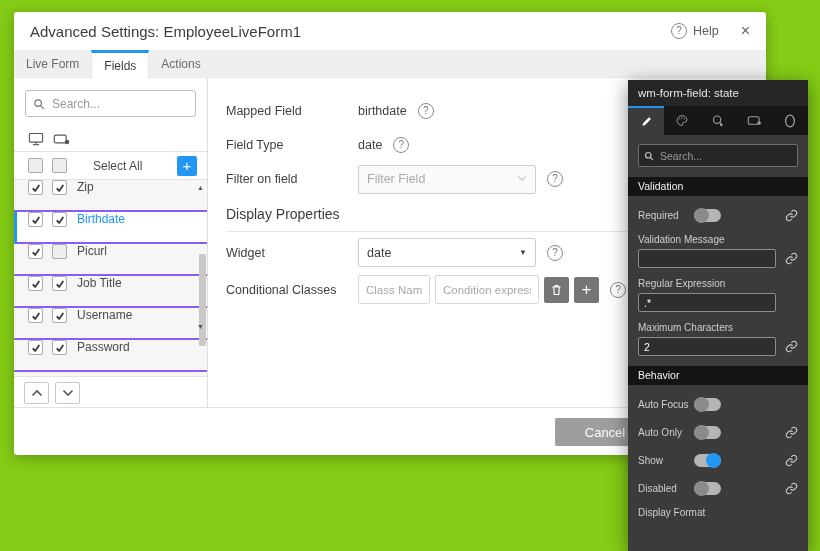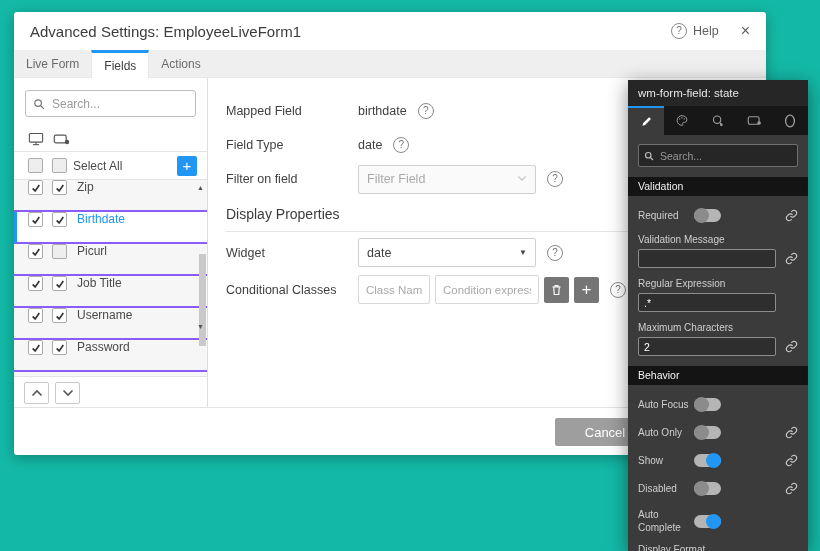--- a/index.html
+++ b/index.html
@@ -1,17 +1,17 @@
 <!DOCTYPE html>
 <html><head>
 <meta charset="utf-8">
 <style>
   html,body{margin:0;padding:0;background:#fff;width:820px;height:551px;overflow:hidden;
     font-family:"Liberation Sans","DejaVu Sans",sans-serif;-webkit-font-smoothing:antialiased;}
-  .stage{position:relative;width:820px;height:551px;background:#14b8a6;}
+  .stage{position:relative;width:820px;height:551px;background:#84cc16;}
 
   
   .dialog{position:absolute;left:14px;top:12px;width:752px;height:443px;background:#fff;
     border-radius:3px;box-shadow:0 3px 14px rgba(0,0,0,.28);z-index:1;}
   .titlebar{height:38px;display:flex;align-items:center;padding:0 16px;}
   .dlg-title{font-size:15px;color:#3c3c3c;}
   .title-actions{margin-left:auto;display:flex;align-items:center;gap:22px;}
   .help-wrap{display:flex;align-items:center;gap:6px;color:#5f5f5f;font-size:12.5px;cursor:pointer;}
   .qcircle{width:14px;height:14px;border:1px solid #8a8a8a;border-radius:50%;color:#777;
     font-size:10px;line-height:14px;text-align:center;display:inline-block;}
@@ -35,21 +35,21 @@
   .devices-row{height:25px;display:flex;align-items:center;gap:9px;padding-left:14px;
     border-bottom:1px solid #e3e3e3;color:#555;}
   .selectall-row{height:27px;display:flex;align-items:center;padding:0 10px 0 14px;
     border-bottom:1px solid #e3e3e3;}
   .cb{width:13px;height:13px;border:1px solid #ababab;border-radius:2px;background:#eee;
     display:inline-flex;align-items:center;justify-content:center;cursor:pointer;flex:none;}
   .cb svg{display:none;}
   .cb.checked{background:#fdfdfd;}
   .cb.checked svg{display:block;}
   .cb + .cb{margin-left:9px;}
-  .sa-label{font-size:12px;color:#4a4a4a;margin-left:6px;}
+  .sa-label{font-size:12px;color:#4a4a4a;margin-left:26px;}
   .add-btn{margin-left:auto;width:20px;height:20px;background:#2196f3;color:#fff;border-radius:2px;
     font-size:15px;line-height:20px;text-align:center;cursor:pointer;}
   .field-list{flex:1;position:relative;overflow:hidden;}
   .frow{height:30px;display:flex;align-items:flex-start;padding-left:14px;background:#f6f6f6;
     border-bottom:2px solid #8b5cf6;cursor:pointer;}
   .frow .fname{font-size:12px;color:#4a4a4a;margin-left:10px;}
   .frow.selected{background:#fff;border-left:3px solid #2196f3;padding-left:11px;}
   .frow.selected .fname{color:#2196f3;}
   .vscroll-up{position:absolute;top:4px;right:3px;font-size:7px;color:#555;}
   .vscroll-dn{position:absolute;bottom:46px;right:3px;font-size:7px;color:#555;}
@@ -476,26 +476,20 @@
         <span class="toggle">
             <span class="knob"></span>
           </span>
         <span class="linkic">
           <svg width="13" height="13" viewBox="0 0 24 24" fill="none" stroke="currentColor" stroke-width="2">
               <path d="M10 13a5 5 0 0 0 7.5.5l3-3a5 5 0 0 0-7-7l-1.7 1.7"></path>
               <path d="M14 11a5 5 0 0 0-7.5-.5l-3 3a5 5 0 0 0 7 7l1.7-1.7"></path>
             </svg>
         </span>
       </div>
-      <div class="trow">
-        <span class="tlbl">Auto Complete</span>
-        <span class="toggle on">
-            <span class="knob"></span>
-          </span>
-      </div>
 
       <div class="igroup">
         <span class="ilbl">Display Format</span>
 
       </div>
 
     </div>
   </div>
 </div>
 

